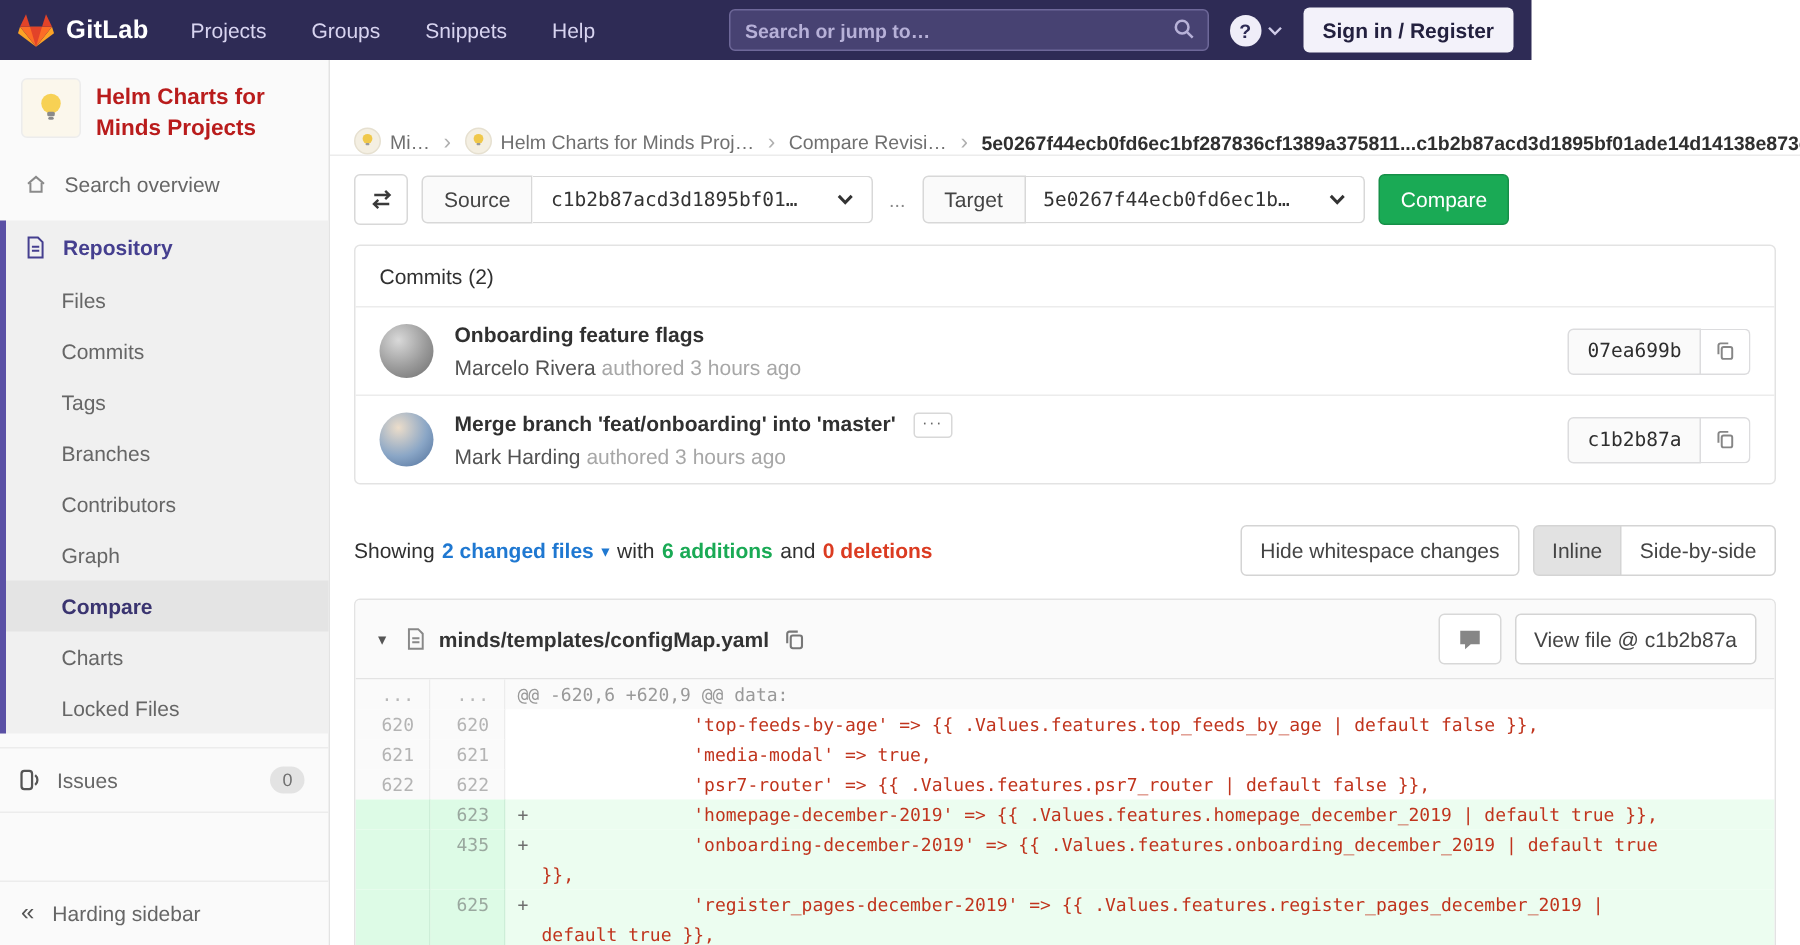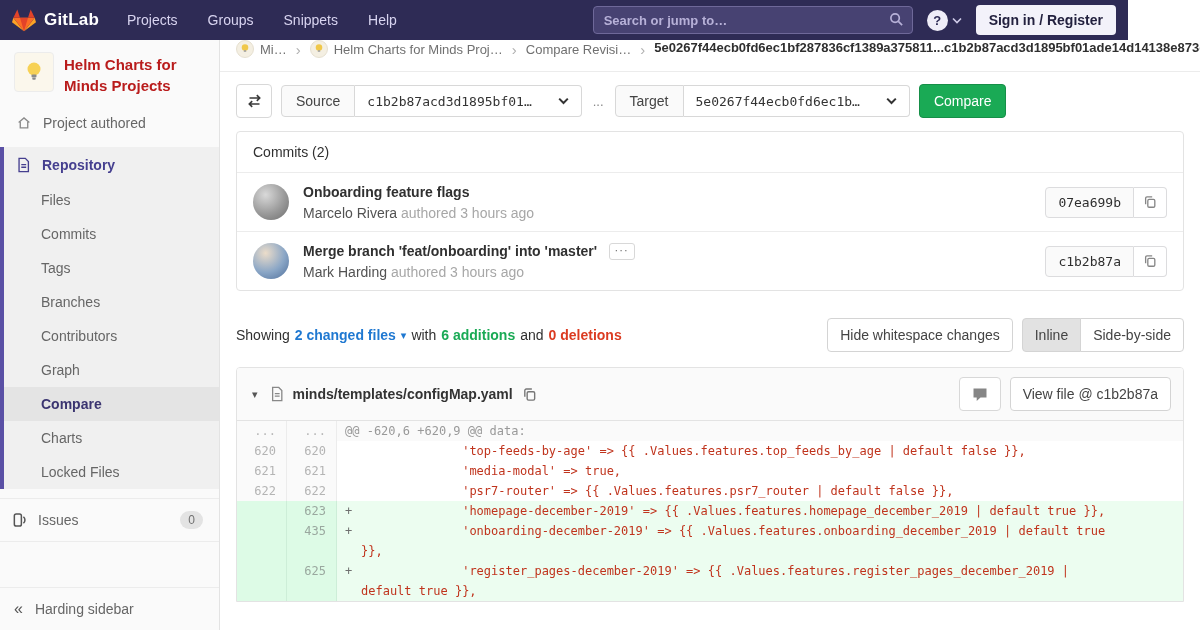--- a/index.html
+++ b/index.html
@@ -1,21 +1,21 @@
 <!DOCTYPE html>
 <html><head>
 <meta charset="utf-8">
 <style>
   * { margin:0; padding:0; box-sizing:border-box; }
   html,body { width:1200px; height:630px; overflow:hidden; background:#fff;
               font-family:"Liberation Sans", sans-serif; }
   svg { display:block; }
 
   
-  .navbar { position:absolute; top:0; left:0; width:1128px; height:40px;
+  .navbar { position:absolute; top:0; left:0; width:1021px; height:40px;
             background:#2e2b55; display:flex; align-items:center; padding:0 12px; z-index:10; }
   .brand { display:flex; align-items:center; gap:8px; margin-right:28px; cursor:pointer; }
   .brand-text { color:#fff; font-size:17px; font-weight:bold; letter-spacing:.2px; }
   .nav-links { display:flex; list-style:none; gap:30px; }
   .nav-links li { color:#d8d4f0; font-size:14px; cursor:pointer; }
   .nav-right { margin-left:auto; display:flex; align-items:center; gap:14px; }
   .search-wrap { position:relative; }
   .search-input { width:320px; height:28px; background:#474272; border:1px solid #6e6899;
                   border-radius:4px; color:#e4e1f5; font-size:13px; padding:0 32px 0 10px;
                   font-family:"Liberation Sans", sans-serif;font-weight:bold; }
@@ -49,21 +49,21 @@
                 font-size:14px; color:#666; cursor:pointer; }
   .count-badge { margin-left:auto; background:#e3e3e3; color:#707070; border-radius:9px;
                  font-size:12px; padding:2px 8px; }
   .collapse-row { position:absolute; bottom:0; left:0; right:0; border-top:1px solid #ececec;
                   display:flex; align-items:center; gap:12px; padding:13px 16px 13px 14px;
                   font-size:14px; color:#666; cursor:pointer; background:#fafafa; }
   .chev2 { font-size:16px; color:#555; line-height:1; }
 
   
   .main { position:absolute; top:40px; left:220px; right:0; bottom:0; background:#fff; overflow:hidden; }
-  .breadcrumbs { height:32px; border-bottom:1px solid #ececec; display:flex; align-items:flex-start;
+  .breadcrumbs { height:64px; border-bottom:1px solid #ececec; display:flex; align-items:flex-end;
                  padding:0 16px; font-size:13px; color:#707070; gap:9px; white-space:nowrap; }
   .crumb { display:flex; align-items:center; gap:6px; cursor:pointer; }
   .crumb-avatar { width:18px; height:18px; border-radius:50%; background:#f4efe2; border:1px solid #e6e0d0;
                   display:flex; align-items:center; justify-content:center; flex:none; }
   .crumb-sep { color:#b0b0b0; font-size:15px; }
   .crumb-current { font-weight:bold; color:#2f2f2f; }
 
   .compare-form { display:flex; align-items:center; gap:9px; padding:12px 16px 0; }
   .icon-btn { background:#fff; border:1px solid #d8d8d8; border-radius:4px; height:34px;
               display:flex; align-items:center; justify-content:center; cursor:pointer; }
@@ -193,21 +193,21 @@
     <span class="proj-title">Helm Charts for Minds Projects</span>
   </div>
 
   <div class="side-item">
     <span>
       <svg width="16" height="16" viewBox="0 0 18 18" fill="none" stroke="#8a8a8a" stroke-width="1.5">
         <path d="M3 8.5 L9 3.3 L15 8.5"></path>
           <path d="M4.8 7.6 V14.5 H13.2 V7.6"></path>
       </svg>
     </span>
-    <span class="lbl">Project authored</span>
+    <span class="lbl">Search overview</span>
   </div>
 
   <div class="repo-section">
     <div class="repo-head">
       <span>
         <svg width="15" height="16" viewBox="0 0 16 18" fill="none" stroke="#453f8f" stroke-width="1.5">
           <path d="M3 1.5 H10 L13.5 5 V16.5 H3 Z"></path>
             <path d="M5.5 8.5 H11 M5.5 11.5 H11"></path>
         </svg>
       </span>

